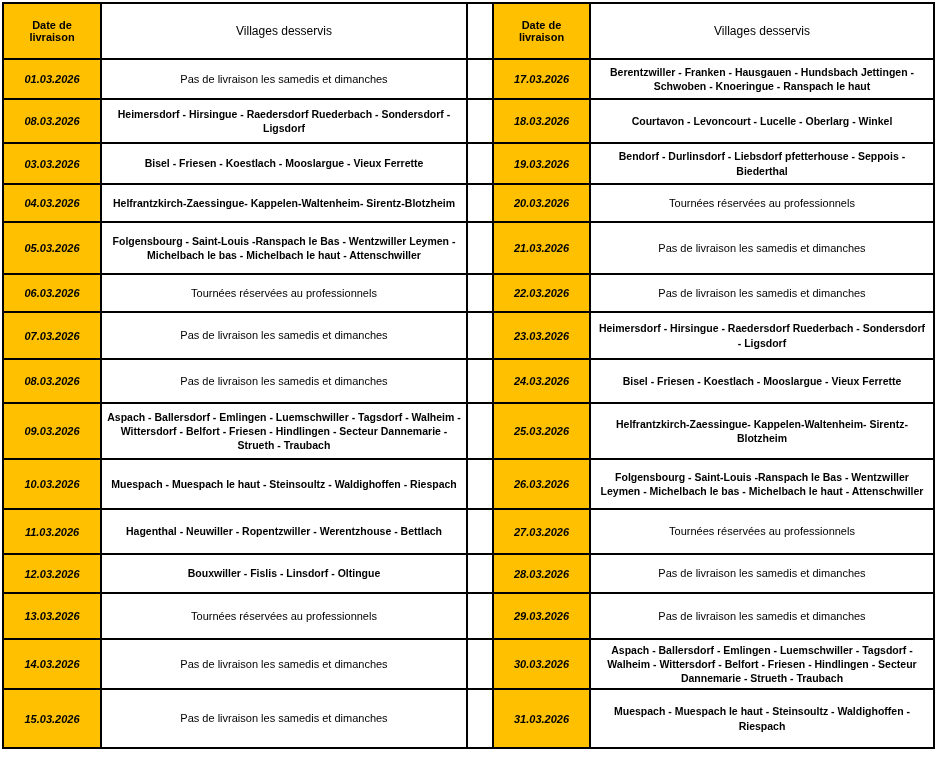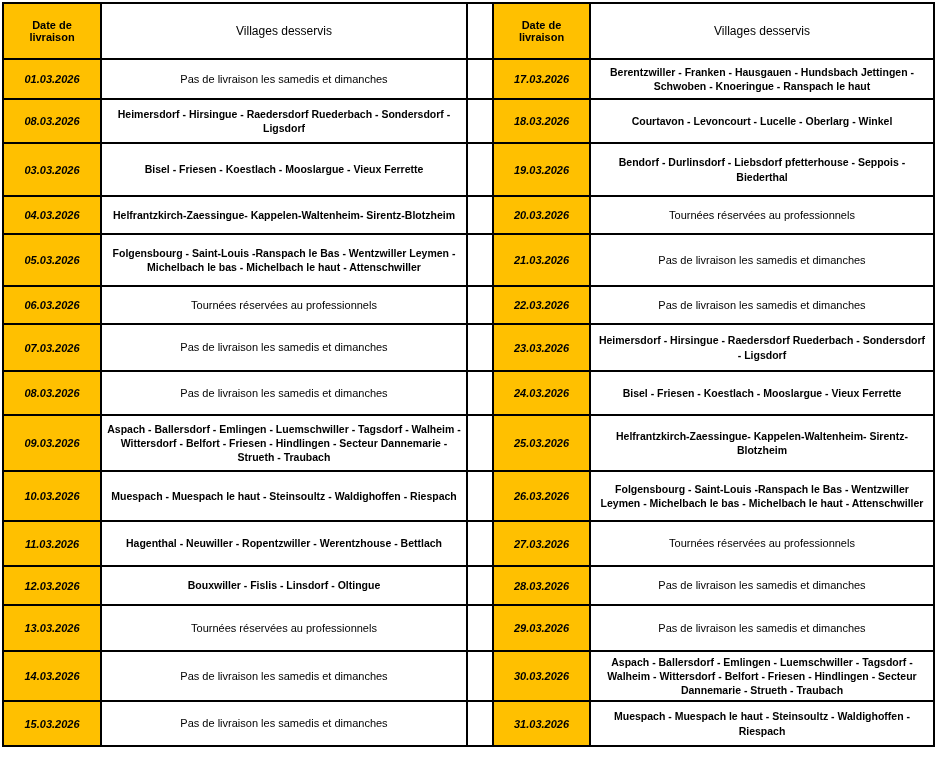--- a/index.html
+++ b/index.html
@@ -95,21 +95,21 @@
           <td class="date-cell orange">17.03.2026</td>
           <td class="villages-cell">Berentzwiller - Franken - Hausgauen - Hundsbach Jettingen - Schwoben - Knoeringue - Ranspach le haut</td>
         </tr>
         <tr style="height: 44px;">
           <td class="date-cell orange">08.03.2026</td>
           <td class="villages-cell">Heimersdorf - Hirsingue - Raedersdorf Ruederbach - Sondersdorf - Ligsdorf</td>
           <td class="spacer-cell"></td>
           <td class="date-cell orange">18.03.2026</td>
           <td class="villages-cell">Courtavon - Levoncourt - Lucelle - Oberlarg - Winkel</td>
         </tr>
-        <tr style="height: 53px;">
+        <tr style="height: 41px;">
           <td class="date-cell orange">03.03.2026</td>
           <td class="villages-cell">Bisel - Friesen - Koestlach - Mooslargue - Vieux Ferrette</td>
           <td class="spacer-cell"></td>
           <td class="date-cell orange">19.03.2026</td>
           <td class="villages-cell">Bendorf - Durlinsdorf - Liebsdorf pfetterhouse - Seppois - Biederthal</td>
         </tr>
         <tr style="height: 38px;">
           <td class="date-cell orange">04.03.2026</td>
           <td class="villages-cell">Helfrantzkirch-Zaessingue- Kappelen-Waltenheim- Sirentz-Blotzheim</td>
           <td class="spacer-cell"></td>
@@ -179,21 +179,21 @@
           <td class="date-cell orange">29.03.2026</td>
           <td class="villages-cell note">Pas de livraison les samedis et dimanches</td>
         </tr>
         <tr style="height: 50px;">
           <td class="date-cell orange">14.03.2026</td>
           <td class="villages-cell note">Pas de livraison les samedis et dimanches</td>
           <td class="spacer-cell"></td>
           <td class="date-cell orange">30.03.2026</td>
           <td class="villages-cell">Aspach - Ballersdorf - Emlingen - Luemschwiller - Tagsdorf - Walheim - Wittersdorf - Belfort - Friesen - Hindlingen - Secteur Dannemarie - Strueth - Traubach</td>
         </tr>
-        <tr style="height: 45px;">
+        <tr style="height: 59px;">
           <td class="date-cell orange">15.03.2026</td>
           <td class="villages-cell note">Pas de livraison les samedis et dimanches</td>
           <td class="spacer-cell"></td>
           <td class="date-cell orange">31.03.2026</td>
           <td class="villages-cell">Muespach - Muespach le haut - Steinsoultz - Waldighoffen - Riespach</td>
         </tr>
       </tbody>
   </table>
 </div>
 

